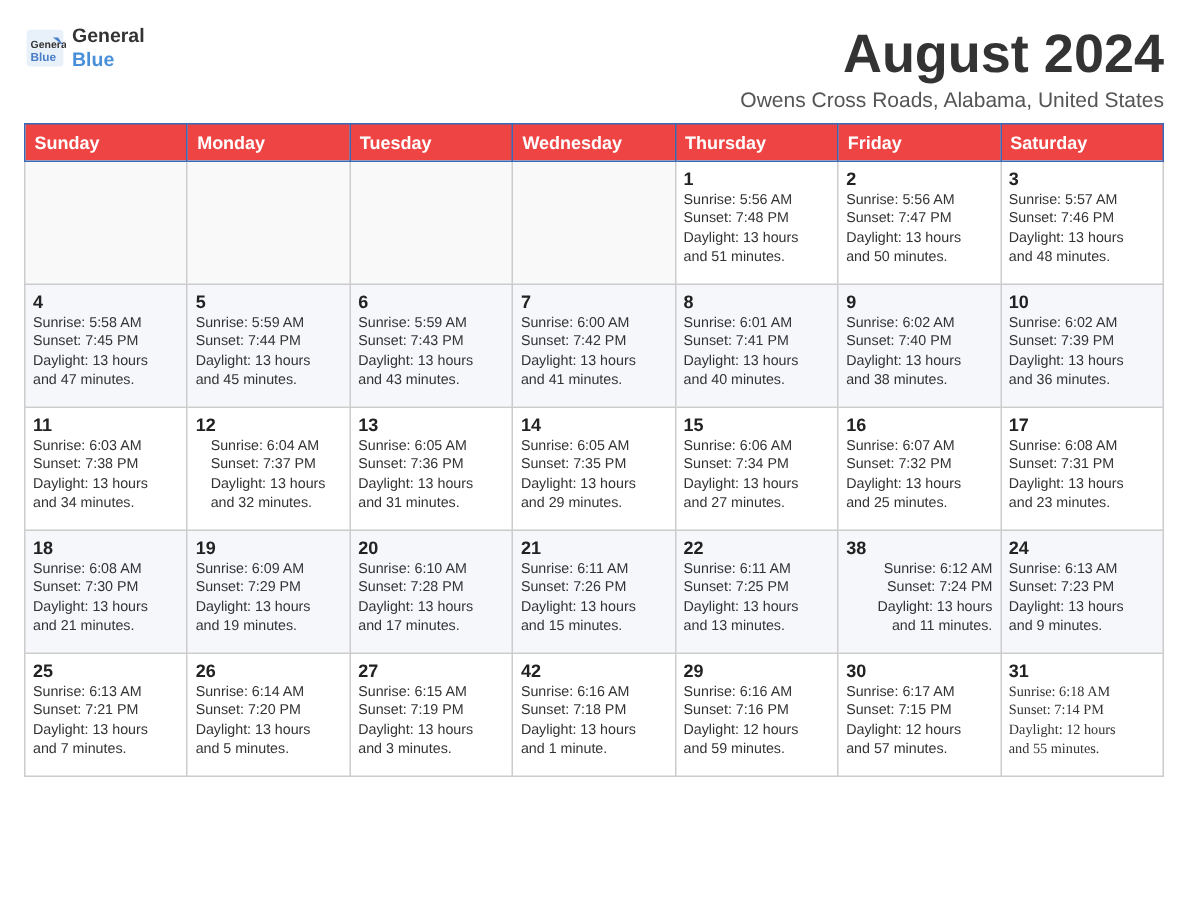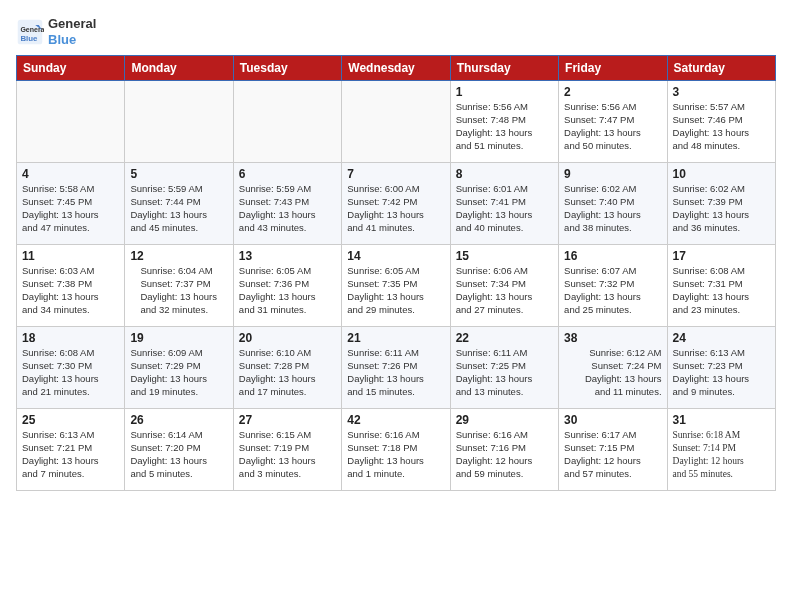--- a/index.html
+++ b/index.html
@@ -48,21 +48,21 @@
       font-size: 14px;
       color: #555;
       margin-top: 2px;
     }
     .calendar {
       width: 100%;
       border-collapse: collapse;
       margin-top: 8px;
     }
     .calendar th {
-      background-color: #b91c1c;
+      background-color: #ef4444;
       color: #fff;
       font-size: 12px;
       font-weight: bold;
       padding: 5px 6px;
       text-align: left;
       border: 1px solid #3a6ab5;
     }
     .calendar td {
       border: 1px solid #ccc;
       vertical-align: top;
@@ -102,20 +102,22 @@
         <text x="5" y="16" font-size="8" font-weight="bold" fill="#333" font-family="Arial">General</text>
         <text x="5" y="26" font-size="9" font-weight="bold" fill="#4a7ec7" font-family="Arial">Blue</text>
         <polygon points="22,8 30,14 26,8" fill="#4a7ec7"></polygon>
       </svg>
       <div class="logo-text">
         <div>General</div>
         <div style="color:#4a90d9;">Blue</div>
       </div>
     </div>
     <div class="title-block">
+      <div class="month-title">August 2024</div>
+      <div class="location">Owens Cross Roads, Alabama, United States</div>
     </div>
   </div>
 
   <table class="calendar">
     <thead>
       <tr>
       <th>Sunday</th>
           <th>Monday</th>
           <th>Tuesday</th>
           <th>Wednesday</th>

